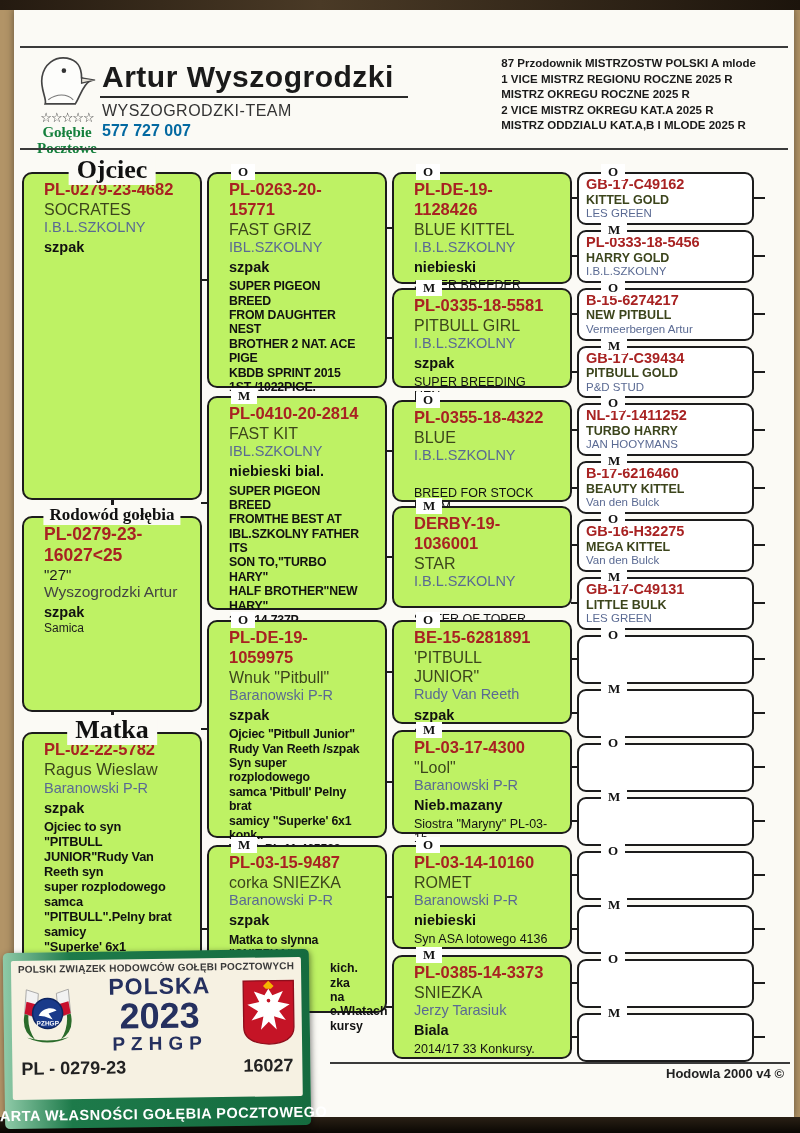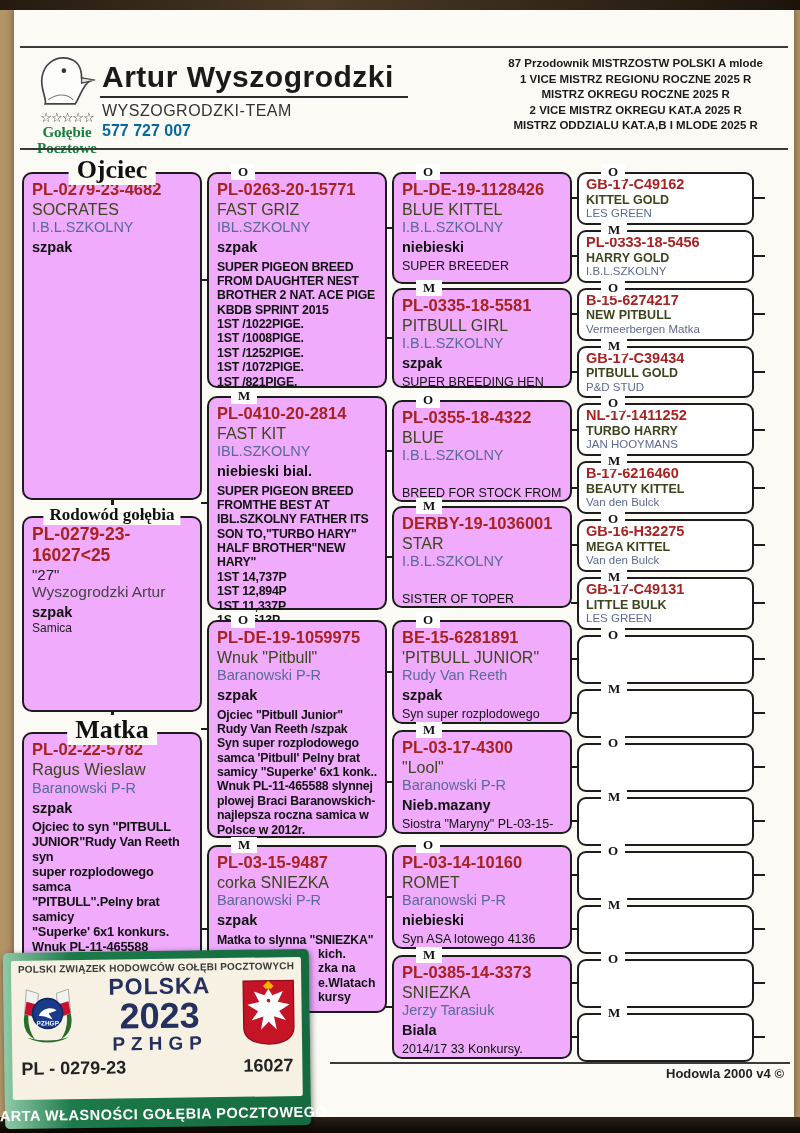--- a/index.html
+++ b/index.html
@@ -18,25 +18,25 @@
     background:#fbfaf5; box-shadow:0 0 8px rgba(0,0,0,.45); z-index:1; }
   .rule { position:absolute; height:2px; background:#3a3a3a; }
   
   .logo-block { position:absolute; left:10px; top:46px; width:86px; text-align:center; }
   .logo-stars { font-size:13px; letter-spacing:-1px; color:#333; }
   .logo-cap { font:700 15px "Liberation Serif", serif; color:#15803d; line-height:1.05; }
   .owner-name { position:absolute; left:86px; top:52px; font:700 30px "Liberation Sans",sans-serif;
     color:#1a1a1a; border-bottom:2.5px solid #2a2a2a; padding:0 14px 2px 2px; letter-spacing:.5px;}
   .team { position:absolute; left:88px; top:94px; font-size:16px; color:#333; letter-spacing:.5px; }
   .phone { position:absolute; left:88px; top:114px; font:700 16px "Liberation Sans",sans-serif; color:#0369a1; }
-  .achv { position:absolute; right:31px; top:48px; text-align:center;
+  .achv { position:absolute; right:38px; top:48px; text-align:left;
     font:700 11.5px/15.5px "Liberation Sans",sans-serif; color:#1a1a1a; }
   
-  .pbox { position:absolute; background:#f0abfc; border:2.2px solid #1c1c1c; border-radius:10px;
-    padding:6px 8px; }
+  .pbox { position:absolute; background:#bef264; border:2.2px solid #1c1c1c; border-radius:10px;
+    padding:6px 20px; }
   .blabel { position:absolute; top:-10px; left:22px; background:#fff; padding:0 7px;
     font:700 13px "Liberation Serif", serif; color:#111; }
   .blabel-big { position:absolute; top:-19px; left:50%; transform:translateX(-50%); background:#fbfaf5;
     padding:0 8px; font:700 26px "Liberation Serif", serif; color:#111; white-space:nowrap; }
   .blabel-med { position:absolute; top:-13px; left:50%; transform:translateX(-50%); background:#fbfaf5;
     padding:0 6px; font:700 17px "Liberation Serif", serif; color:#111; white-space:nowrap; }
   .ring  { color:#a82222; font-weight:700; font-size:16.5px; line-height:1.2; }
   .pname { color:#3c451c; font-size:16px; line-height:1.2; }
   .owner { color:#5a6a93; font-size:14.5px; line-height:1.2; }
   .pcolor{ color:#111; font-weight:700; font-size:14.5px; line-height:1.25; margin-top:2px; min-height:18px;}
@@ -285,21 +285,21 @@
     <div class="g4box">
       <div class="blabel">M</div>
       <div class="ring">PL-0333-18-5456</div>
       <div class="pname">HARRY GOLD</div>
       <div class="owner">I.B.L.SZKOLNY</div>
     </div>
     <div class="g4box">
       <div class="blabel">O</div>
       <div class="ring">B-15-6274217</div>
       <div class="pname">NEW PITBULL</div>
-      <div class="owner">Vermeerbergen Matka</div>
+      <div class="owner">Vermeerbergen Artur</div>
     </div>
     <div class="g4box">
       <div class="blabel">M</div>
       <div class="ring">GB-17-C39434</div>
       <div class="pname">PITBULL GOLD</div>
       <div class="owner">P&amp;D STUD</div>
     </div>
     <div class="g4box">
       <div class="blabel">O</div>
       <div class="ring">NL-17-1411252</div>

